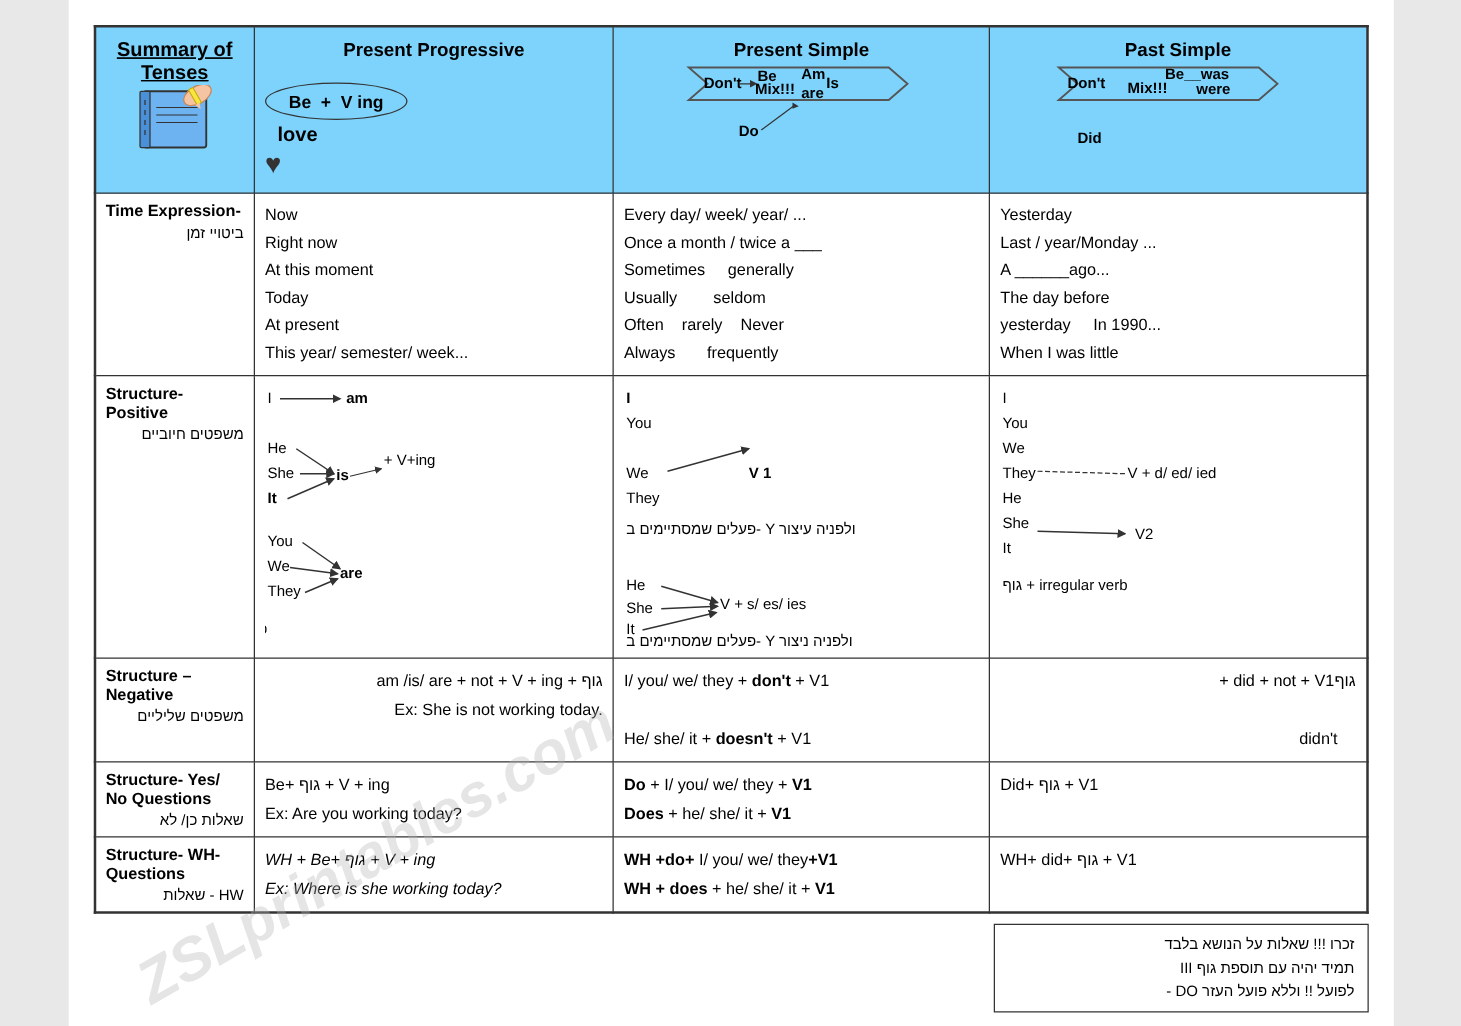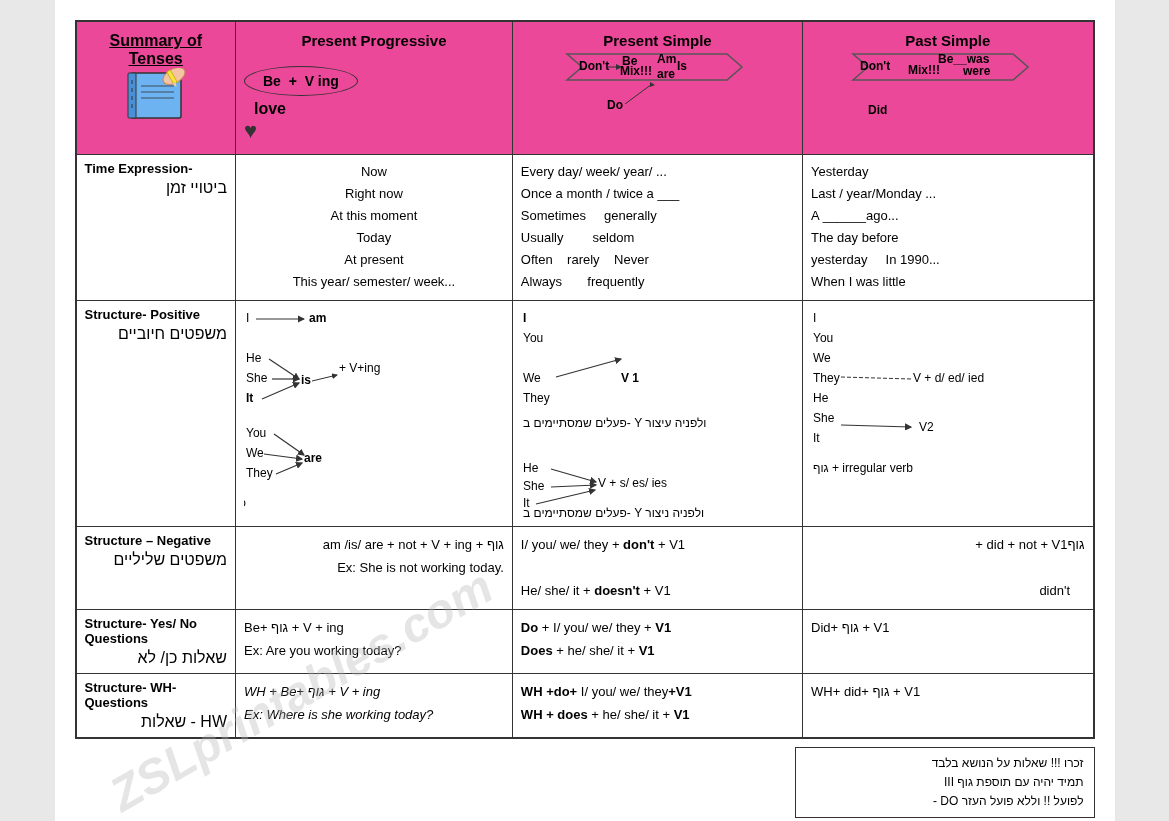--- a/index.html
+++ b/index.html
@@ -38,38 +38,38 @@
     }
     .main-table th, .main-table td {
       border: 1.5px solid #333;
       padding: 6px 8px;
       vertical-align: top;
     }
     .header-row th {
       text-align: center;
       font-size: 15px;
       font-weight: bold;
-      background: #ec4899;
+      background: #7dd3fc;
       padding: 10px 8px;
     }
     .header-row th:first-child {
       text-decoration: underline;
       font-size: 15px;
     }
     .col-label {
       font-weight: bold;
-      width: 160px;
+      width: 128px;
     }
     .col-label .hebrew {
       font-weight: normal;
       direction: rtl;
       unicode-bidi: bidi-override;
       display: block;
       margin-top: 3px;
-      font-size: 16px;
+      font-size: 12px;
     }
     
     .pp-visual {
       text-align: left;
     }
     .pp-oval {
       display: inline-block;
       border: 1.5px solid #333;
       border-radius: 50%;
       padding: 6px 18px;
@@ -191,21 +191,21 @@
         </th>
       </tr>
     </thead>
     <tbody>
 
       <tr class="row-time">
         <td class="col-label">
           <span>Time Expression-</span>
           <span class="hebrew">ביטויי זמן</span>
         </td>
-        <td style="line-height:1.7;text-align:center;">
+        <td style="line-height:1.7;">
           Now<br>Right now<br>At this moment<br>Today<br>At present<br>This year/ semester/ week...
         </td>
         <td style="line-height:1.7;">
           Every day/ week/ year/ ...<br>
           Once a month / twice a ___<br>
           Sometimes &nbsp;&nbsp;&nbsp; generally<br>
           Usually &nbsp;&nbsp;&nbsp;&nbsp;&nbsp;&nbsp; seldom<br>
           Often &nbsp;&nbsp; rarely &nbsp;&nbsp; Never<br>
           Always &nbsp;&nbsp;&nbsp;&nbsp;&nbsp; frequently
         </td>

